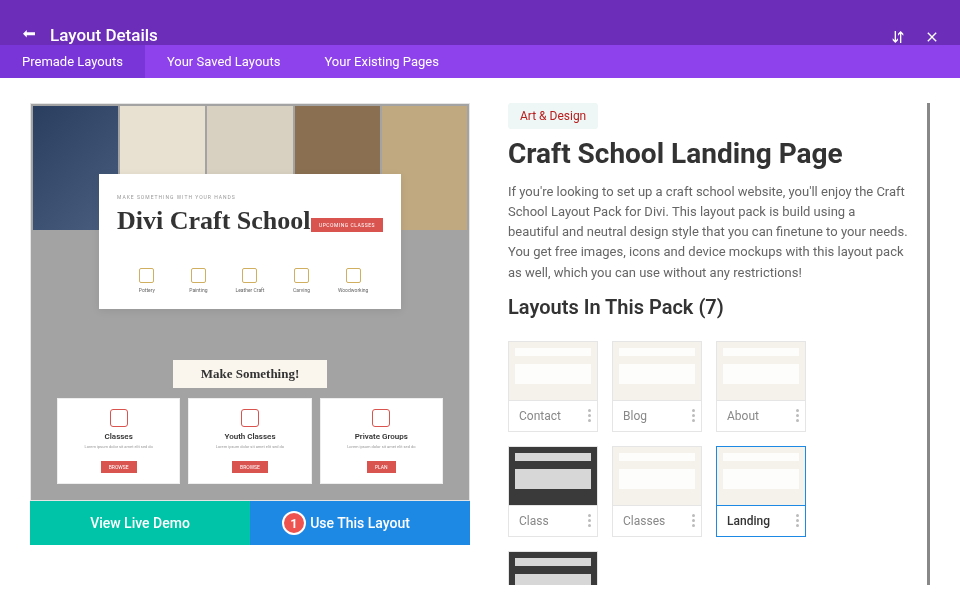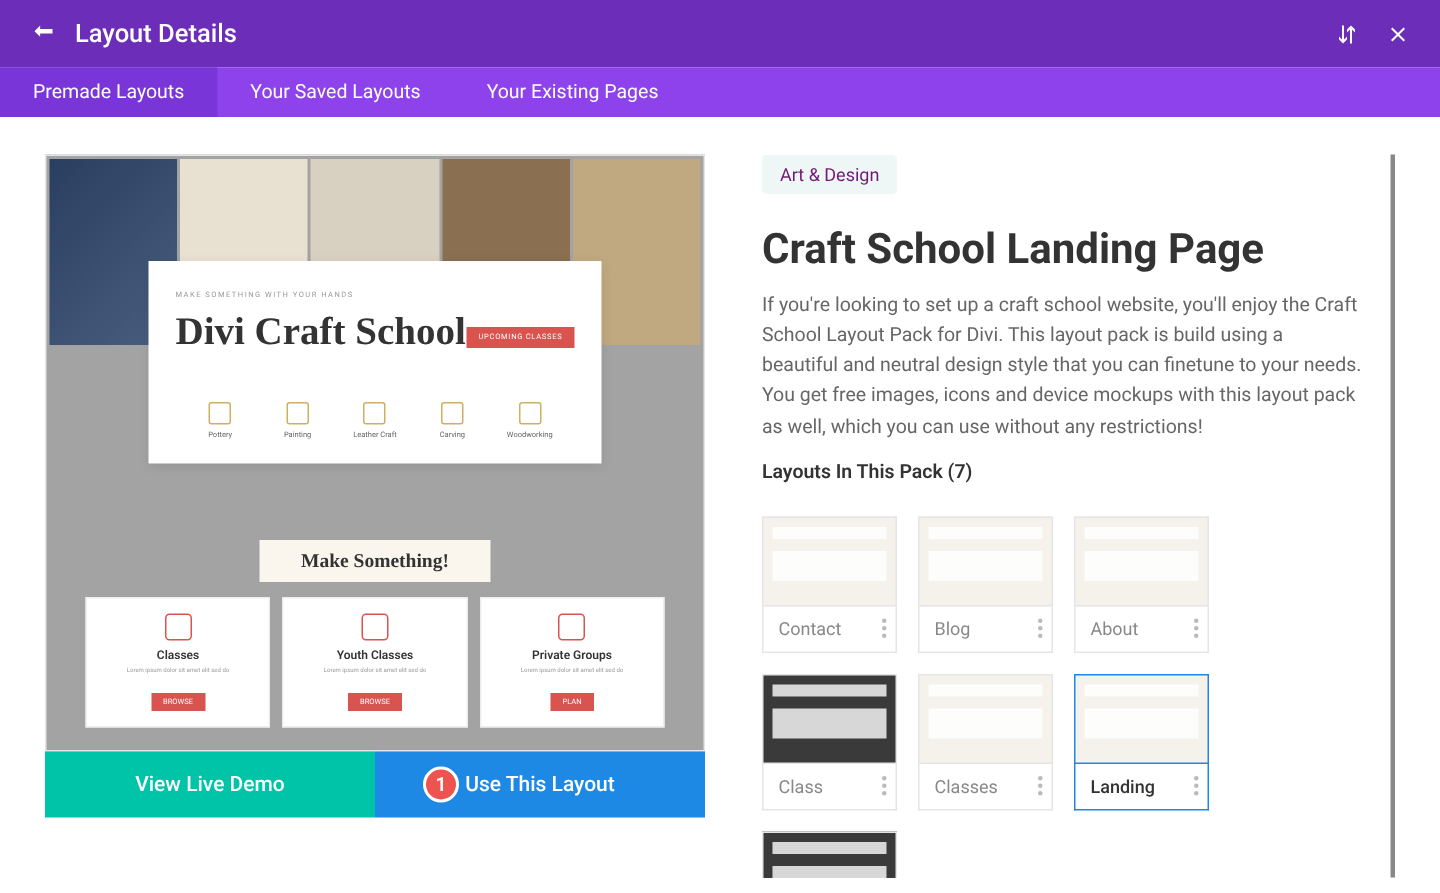--- a/index.html
+++ b/index.html
@@ -1,17 +1,17 @@
 <!DOCTYPE html>
 <html><head>
 <meta charset="utf-8">
 <style>
 *{box-sizing:border-box;margin:0;padding:0}
 body{font-family:-apple-system,BlinkMacSystemFont,"Segoe UI",Roboto,sans-serif;background:#fff;color:#333;width:960px;height:595px;overflow:hidden}
-.header{background:#6c2eb9;height:45px;display:flex;align-items:center;padding:0 20px;color:#fff}
+.header{background:#6c2eb9;height:45px;display:flex;align-items:flex-end;padding:0 20px;color:#fff}
 .back-icon{width:18px;height:18px;margin-right:12px;cursor:pointer}
 .header-title{font-size:17px;font-weight:500;flex:1}
 .hdr-actions{display:flex;gap:18px;align-items:center}
 .hdr-icon{width:16px;height:16px;cursor:pointer}
 .tabs{background:#8e42ec;height:33px;display:flex;align-items:center}
 .tab{padding:0 22px;height:100%;display:flex;align-items:center;color:#fff;font-size:13px;cursor:pointer}
 .tab.active{background:#7a35d8}
 .main{display:flex;padding:25px 30px 10px 30px;gap:38px;height:517px}
 .left{width:440px}
 .preview{width:440px;height:398px;border:1px solid #e5e5e5;background:#a3a3a3;overflow:hidden;position:relative}
@@ -37,24 +37,24 @@
 .pv-card-ic{width:18px;height:18px;margin:0 auto 5px;border:1px solid #d9534f;border-radius:3px}
 .pv-card-t{font-size:8px;font-weight:600;margin-bottom:3px}
 .pv-card-d{font-size:4px;color:#999;line-height:1.3;margin-bottom:5px}
 .pv-card-b{background:#d9534f;color:#fff;font-size:5px;padding:3px 8px;display:inline-block}
 .actions{display:flex;height:44px}
 .act-btn{flex:1;display:flex;align-items:center;justify-content:center;color:#fff;font-size:14px;font-weight:500;cursor:pointer;position:relative}
 .demo-btn{background:#00c4a7}
 .use-btn{background:#1e88e5}
 .marker{position:absolute;left:32px;width:24px;height:24px;border-radius:50%;background:#ef5350;color:#fff;display:flex;align-items:center;justify-content:center;font-size:13px;font-weight:600;border:2px solid #fff}
 .right{flex:1;border-right:3px solid #888;padding-right:18px;overflow-y:auto}
-.cat-badge{display:inline-block;background:#eef7f6;color:#701a75;padding:6px 12px;font-size:12px;border-radius:3px;margin-bottom:20px}
+.cat-badge{display:inline-block;background:#eef7f6;color:#b91c1c;padding:6px 12px;font-size:12px;border-radius:3px;margin-bottom:8px}
 .layout-title{font-size:28px;font-weight:700;color:#333;margin-bottom:12px}
 .desc{font-size:13px;color:#666;line-height:1.55;margin-bottom:12px}
-.pack-title{font-size:13px;font-weight:600;color:#333;margin-bottom:22px}
+.pack-title{font-size:20px;font-weight:600;color:#333;margin-bottom:22px}
 .thumbs{display:flex;flex-wrap:wrap;gap:14px}
 .thumb{width:90px;cursor:pointer}
 .thumb-img{width:90px;height:60px;background:#f5f2ec;border:1px solid #e5e5e5;margin-bottom:0;position:relative;overflow:hidden}
 .thumb-img.dark{background:#3a3a3a}
 .thumb-foot{display:flex;align-items:center;justify-content:space-between;padding:8px 6px 8px 10px;border:1px solid #e5e5e5;border-top:none;background:#fff}
 .thumb.active .thumb-foot{border-color:#1e88e5}
 .thumb.active .thumb-img{border-color:#1e88e5}
 .thumb-lbl{font-size:12px;color:#888}
 .thumb.active .thumb-lbl{color:#333;font-weight:500}
 .dots{width:3px;display:flex;flex-direction:column;gap:2px}

